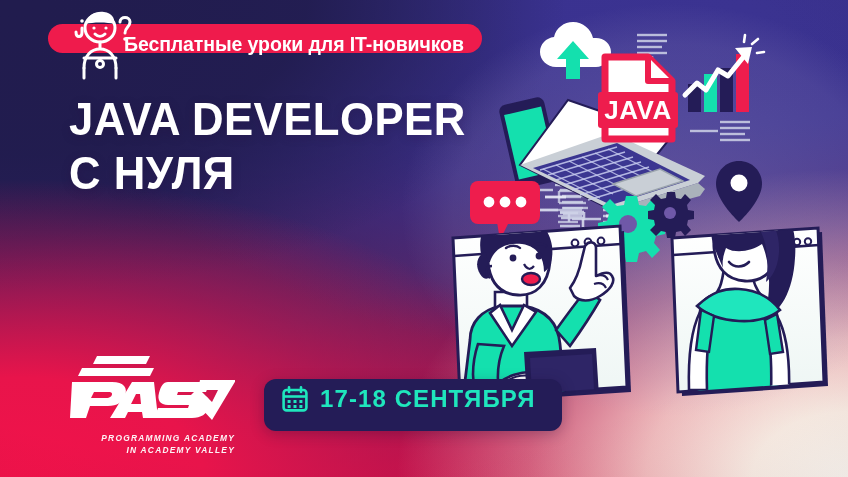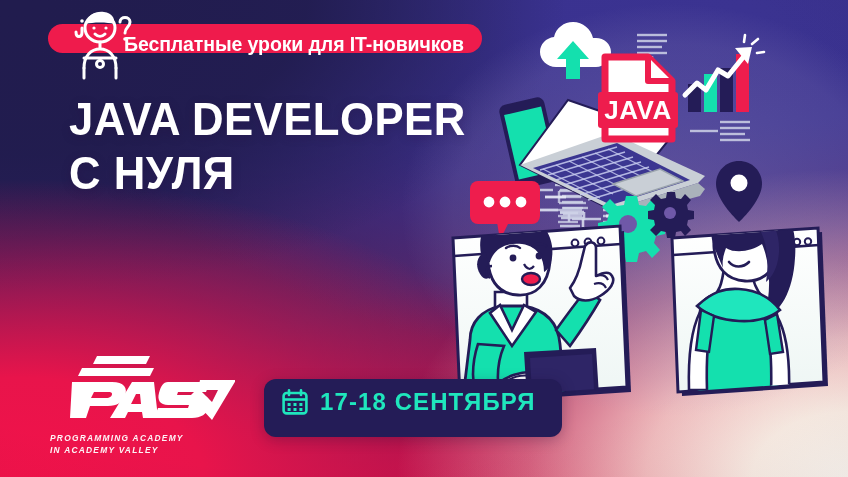--- a/index.html
+++ b/index.html
@@ -89,21 +89,21 @@
     letter-spacing:0.5px;
     white-space:nowrap;
     transform:scaleX(0.93);
     transform-origin:left center;
     text-shadow:0 2px 10px rgba(40,10,60,0.25);
   }
 
   
   .date-pill {
     position:absolute; left:264px; top:379px;
-    height:58px;
+    height:52px;
     background:#241c57;
     border-radius:12px;
     display:flex; align-items:center;
     padding:0 26px 12px 18px;
     z-index:40;
     box-shadow:0 3px 14px rgba(25,10,45,0.28);
   }
   .date-pill .date-text {
     color:#1fe6bd;
     font-size:24px;
@@ -121,21 +121,21 @@
   .logo-tag {
     margin-top:5px;
     color:#ffffff;
     font-size:8.4px;
     font-weight:700;
     font-style:italic;
     letter-spacing:1.25px;
     line-height:11.5px;
     opacity:0.95;
   }
-  .logo-tag div { white-space:nowrap; }
+  .logo-tag div { white-space:nowrap;text-align:right; }
 
   
   .art { position:absolute; inset:0; z-index:20; pointer-events:none; }
 </style>
 </head>
 <body>
 
 <div id="banner">
 
   <div class="bg-layer bg-base"></div>

